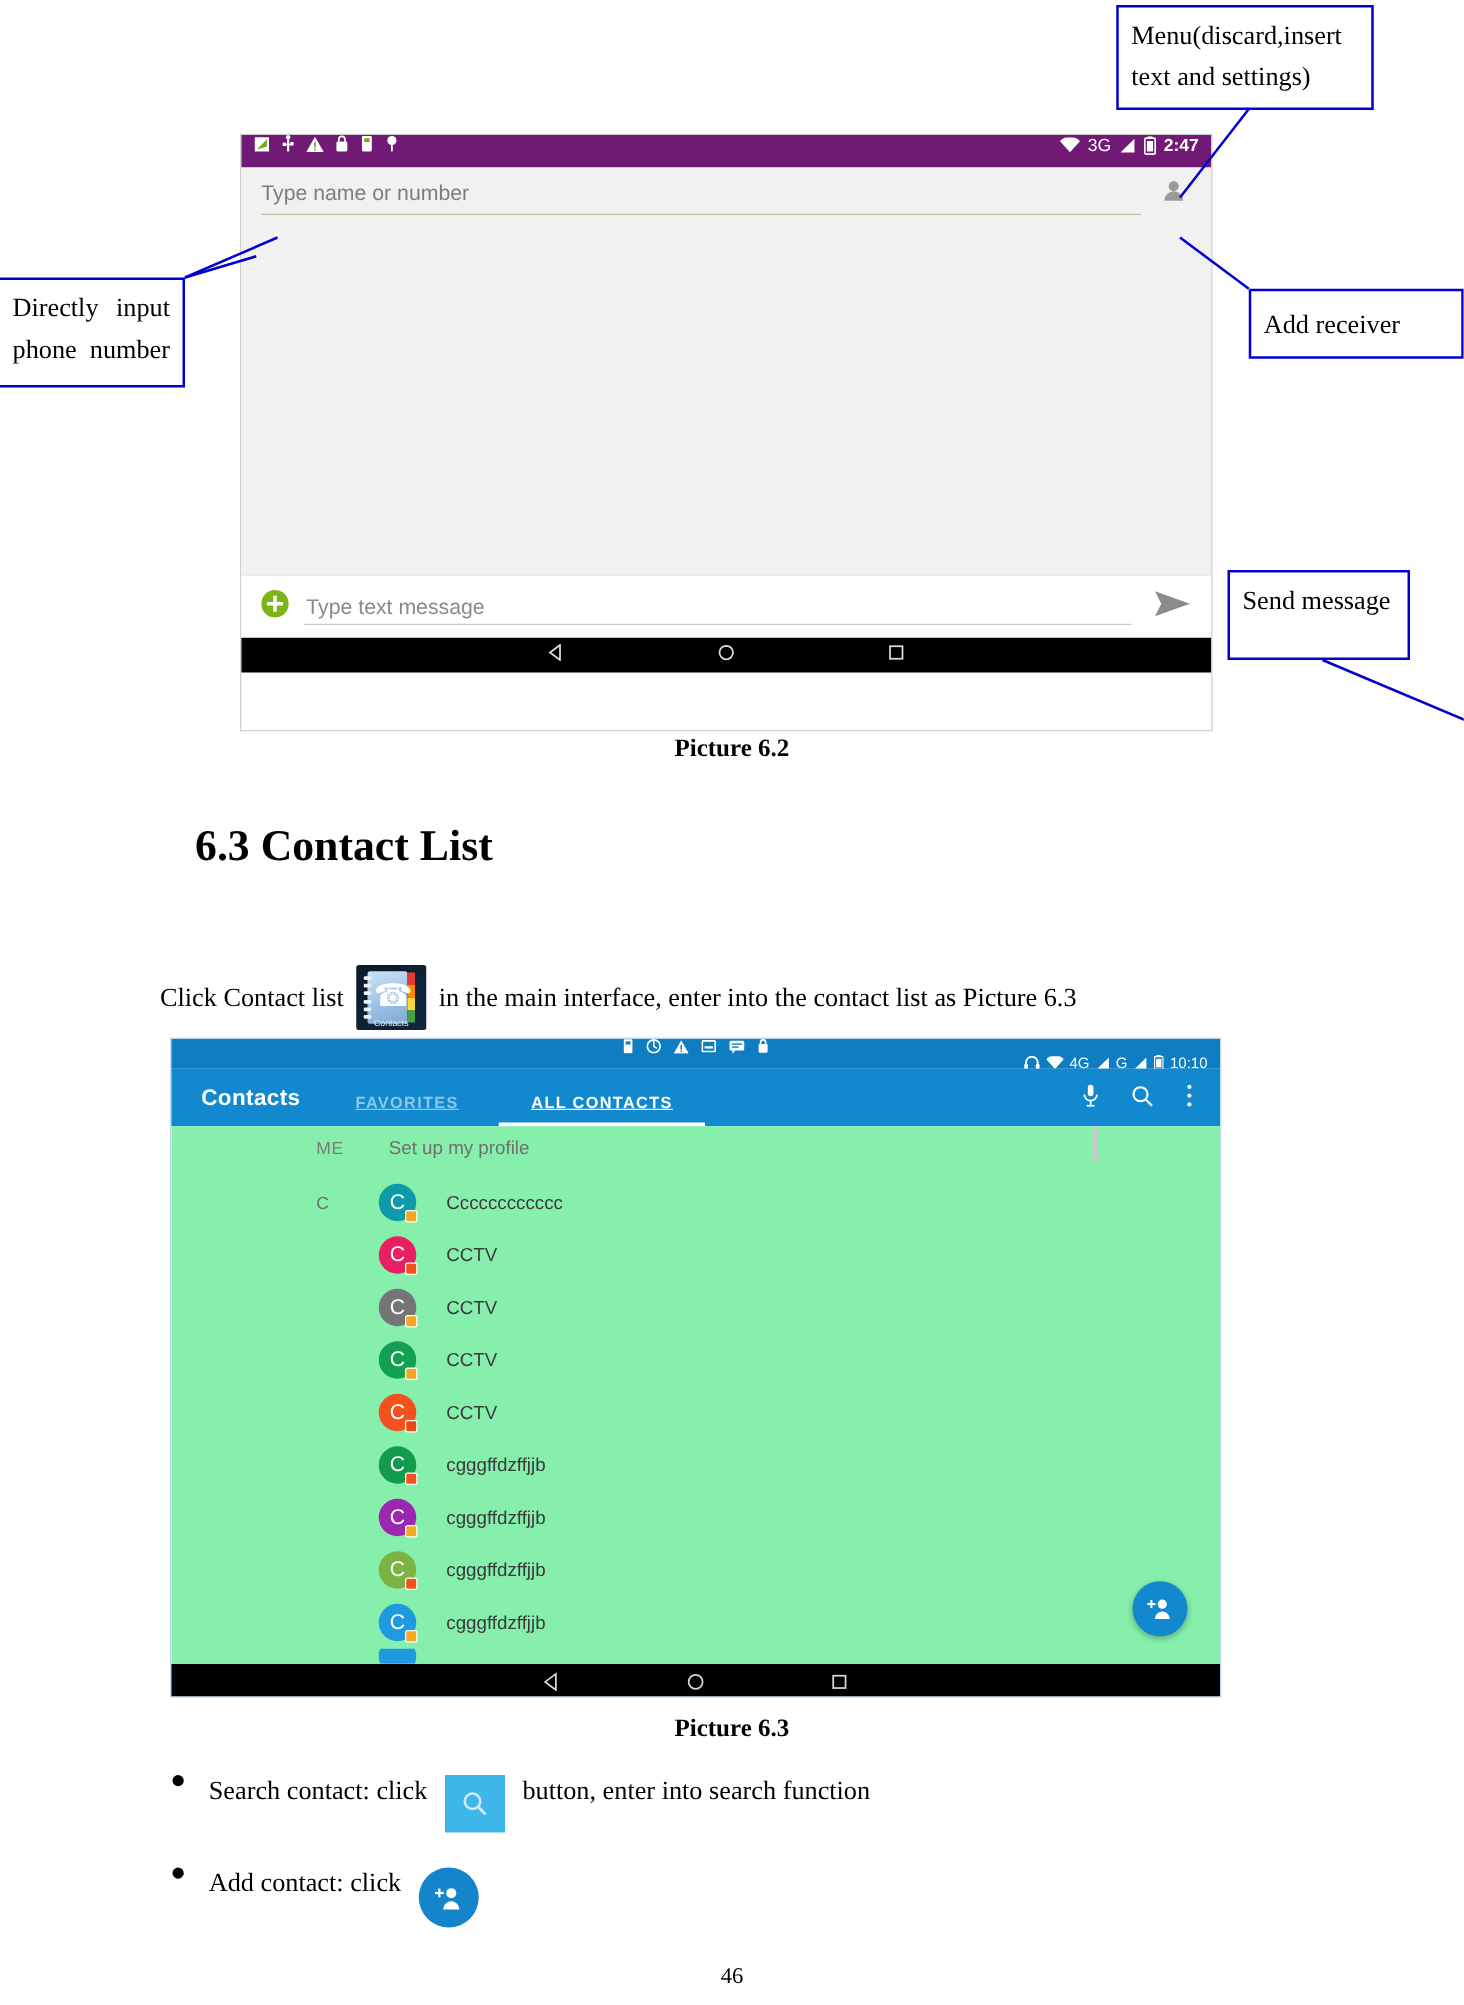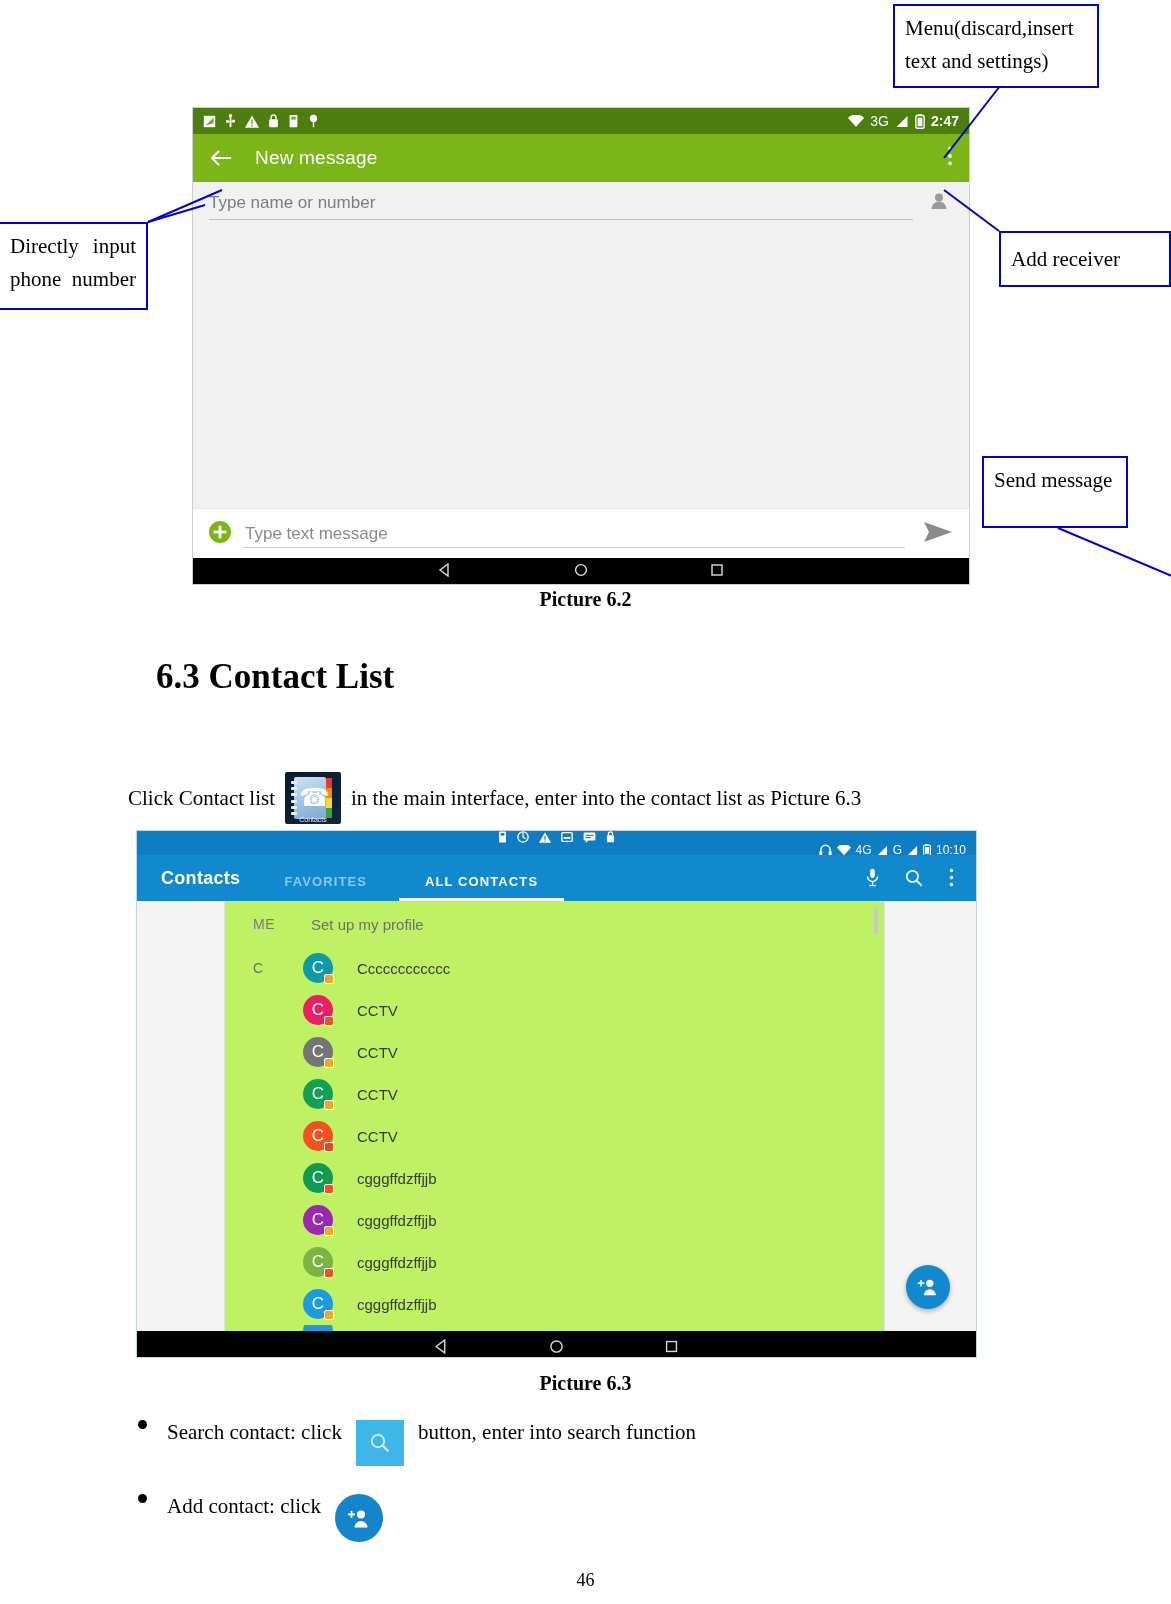--- a/index.html
+++ b/index.html
@@ -33,21 +33,21 @@
   .shot {
     position: absolute;
     background: #fff;
     overflow: hidden;
     z-index: 10;
   }
 
   
   #shot62 { left: 192px; top: 107px; width: 778px; height: 478px; border: 1px solid #cfcfcf; }
   #shot62 .statusbar {
-    height: 26px; background: #4d7c0f; display: flex; align-items: center;
+    height: 26px; background: #701a75; display: flex; align-items: flex-start;
     padding: 0 10px; color: #fff;
     font-family: "Liberation Sans", sans-serif; font-size: 13px; gap: 16px;
   }
   #shot62 .statusbar .sb-left { display: flex; align-items: center; gap: 9px; }
   #shot62 .statusbar .sb-right { margin-left: auto; display: flex; align-items: center; gap: 6px; }
   #shot62 .appbar {
     height: 48px; background: #7cb518; display: flex; align-items: center;
     padding: 0 16px; color: #fff;
     font-family: "Liberation Sans", sans-serif; font-size: 19px;
   }
@@ -96,30 +96,30 @@
   #shot63 .statusbar .sb-right { margin-left: auto; display: flex; align-items: center; gap: 5px; }
   #shot63 .appbar {
     height: 46px; background: #1289ce; display: flex; align-items: flex-end;
     color: #fff; font-family: "Liberation Sans", sans-serif; position: relative;
   }
   #shot63 .appbar .brand {
     font-size: 18px; font-weight: bold; padding: 0 0 12px 24px; letter-spacing: .3px;
   }
   #shot63 .appbar .tab {
     font-size: 13px; font-weight: bold; letter-spacing: 1.1px;
-    padding: 0 0 12px 0; position: relative;
+    padding: 0 0 12px 0; position: relative; text-decoration: underline;
   }
   #shot63 .appbar .tab.fav { margin-left: 44px; color: #8cc7e8; }
   #shot63 .appbar .tab.all { margin-left: 58px; color: #ffffff; }
   #shot63 .appbar .tab.all:after {
     content: ""; position: absolute; left: -26px; right: -26px; bottom: 0;
     height: 3px; background: #ffffff;
   }
   #shot63 .appbar .acts { margin-left: auto; display: flex; align-items: center; gap: 26px; padding: 0 22px 10px 0; }
-  #shot63 .body { display: flex; height: 430px; background: #bef264; position: relative; }
+  #shot63 .body { display: flex; height: 430px; background: #86efac; position: relative; align-items: flex-end; }
   #shot63 .rail { width: 88px; background: #f4f4f4; border-right: 1px solid #e3e3e3; }
   #shot63 .list { flex: 1; position: relative; overflow: hidden; }
   #shot63 .me-row {
     display: flex; align-items: center; height: 46px; padding: 0 0 0 28px;
     font-family: "Liberation Sans", sans-serif;
   }
   #shot63 .me-row .sec { width: 58px; font-size: 14px; color: #7a7a7a; letter-spacing: .6px; }
   #shot63 .me-row .lbl { font-size: 15px; color: #6f6f6f; }
   #shot63 .row {
     display: flex; align-items: center; height: 42px; padding: 0 0 0 28px;
@@ -294,34 +294,20 @@
       </svg>
       <svg class="nav-glyph" width="10" height="15" viewBox="0 0 10 16">
         <rect x="3" y="0" width="4" height="1.6" fill="#fff"></rect>
         <rect x="0.6" y="1.6" width="8.8" height="13.6" rx="1" fill="none" stroke="#fff" stroke-width="1.4"></rect>
         <rect x="2.4" y="4" width="5.2" height="9" fill="#fff"></rect>
       </svg>
       <span style="font-size:14px; font-weight:bold;">2:47</span>
     </div>
   </div>
 
-  <div class="appbar">
-    <svg class="nav-glyph" width="24" height="20" viewBox="0 0 24 20">
-      <path d="M22 10 H3" stroke="#fff" stroke-width="2" fill="none"></path>
-      <path d="M10 3 L3 10 L10 17" stroke="#fff" stroke-width="2" fill="none"></path>
-    </svg>
-    <span class="title">New message</span>
-    <span class="menu-dots">
-      <svg width="6" height="22" viewBox="0 0 6 22">
-        <circle cx="3" cy="3.5" r="1.9" fill="#eaf3d8"></circle>
-        <circle cx="3" cy="11" r="1.9" fill="#eaf3d8"></circle>
-        <circle cx="3" cy="18.5" r="1.9" fill="#eaf3d8"></circle>
-      </svg>
-    </span>
-  </div>
 
   <div class="recipient">
     <span class="rc-ph">Type name or number</span>
     <div class="rc-underline"></div>
     <span class="rc-add">
       <svg width="20" height="20" viewBox="0 0 20 20">
         <circle cx="10" cy="6.5" r="4" fill="#9a9a9a"></circle>
         <path d="M2.5 18 a7.5 7.5 0 0 1 15 0 Z" fill="#9a9a9a"></path>
       </svg>
     </span>

